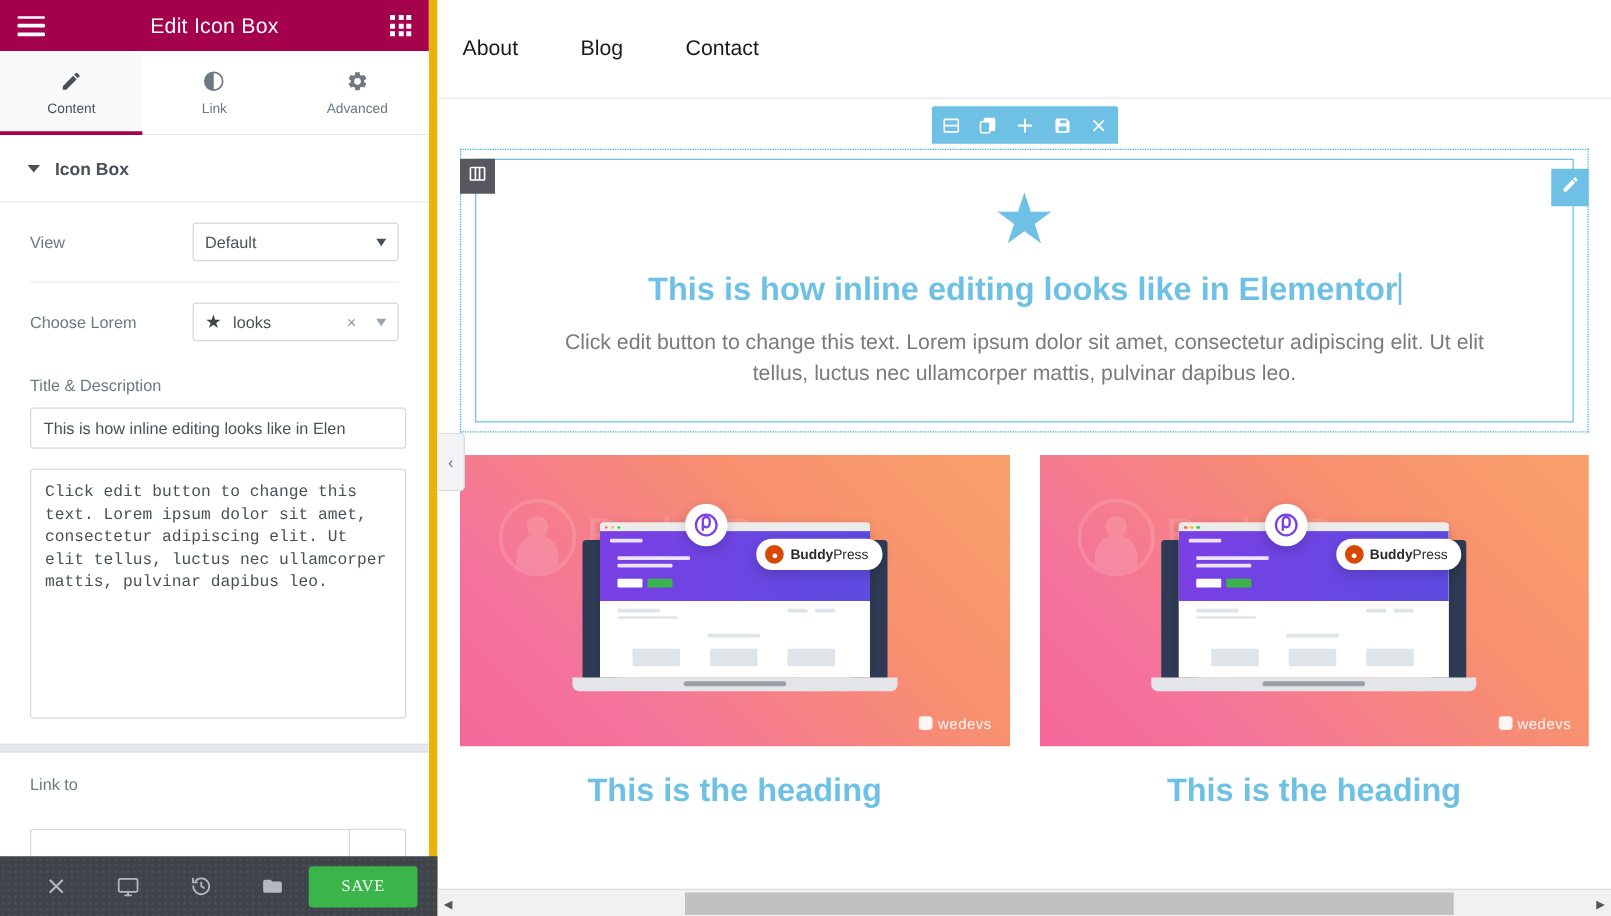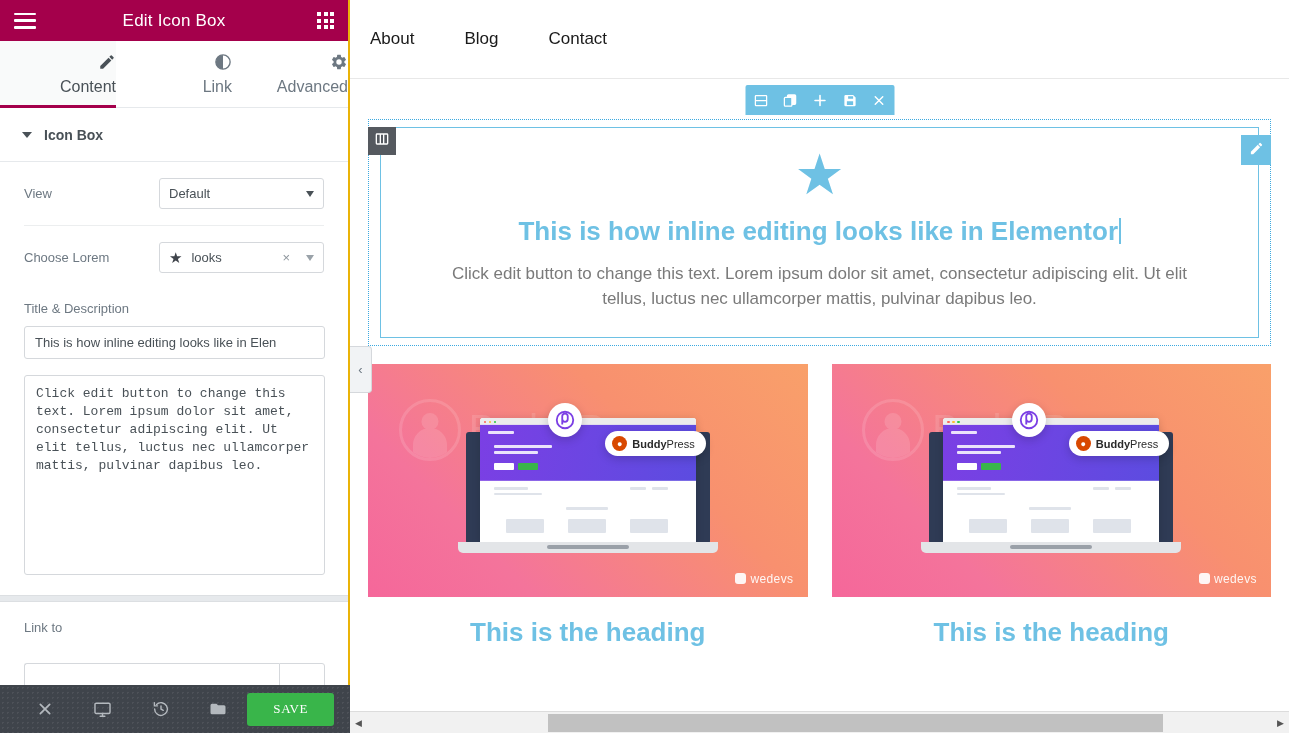--- a/index.html
+++ b/index.html
@@ -6,21 +6,21 @@
   html, body {
     width: 1289px; height: 733px;
     font-family: "Liberation Sans", sans-serif;
     overflow: hidden; background: #fff;
   }
   #app { position: relative; width: 1289px; height: 733px; display: flex; }
 
   
   #panel {
     width: 350px; height: 733px; background: #fff;
-    border-right: 2px solid #eab308;
+    border-right: 7px solid #eab308;
     display: flex; flex-direction: column; position: relative;
     flex: 0 0 350px;
   }
   .panel-header {
     height: 41px; background: #a4004b; color: #fff;
     display: flex; align-items: center; justify-content: space-between;
     padding: 0 14px; flex: 0 0 41px;
   }
   .panel-title {
     font-size: 17px; font-weight: 400; letter-spacing: .2px;
@@ -29,23 +29,23 @@
   }
   .hamburger { width: 22px; height: 16px; display: flex; flex-direction: column;
     justify-content: space-between; cursor: pointer; z-index: 2; }
   .hamburger i { display: block; height: 2.6px; background: #fff; border-radius: 1px; }
   .grid-icon { display: grid; grid-template-columns: repeat(3, 4px);
     grid-template-rows: repeat(3, 4px); gap: 2.5px; cursor: pointer; z-index: 2; }
   .grid-icon i { background: #fff; display: block; width: 4px; height: 4px; }
 
   .panel-tabs { display: flex; height: 67px; background: #fff;
     border-bottom: 1px solid #e6e9ec; flex: 0 0 67px; }
-  .panel-tab { flex: 1; display: flex; flex-direction: column; align-items: flex-end;
+  .panel-tab { flex: 1; display: flex; flex-direction: column; align-items: center;
     justify-content: center; gap: 7px; cursor: pointer; color: #6d7882;
-    font-size: 16px; background: #fff; position: relative; }
+    font-size: 11px; background: #fff; position: relative; }
   .panel-tab.active { background: #f9fafa; color: #495157; }
   .panel-tab.active::after { content: ""; position: absolute; left: 0; right: 0;
     bottom: -1px; height: 3px; background: #a4004b; }
   .panel-tab svg { display: block; }
 
   .panel-body { flex: 1; overflow: hidden; background: #fff;
     display: flex; flex-direction: column; }
   .section-head { height: 54px; display: flex; align-items: center; gap: 12px;
     padding: 0 22px; border-bottom: 1px solid #e6e9ec; cursor: pointer; }
   .section-head .caret { width: 0; height: 0; border-left: 5px solid transparent;

